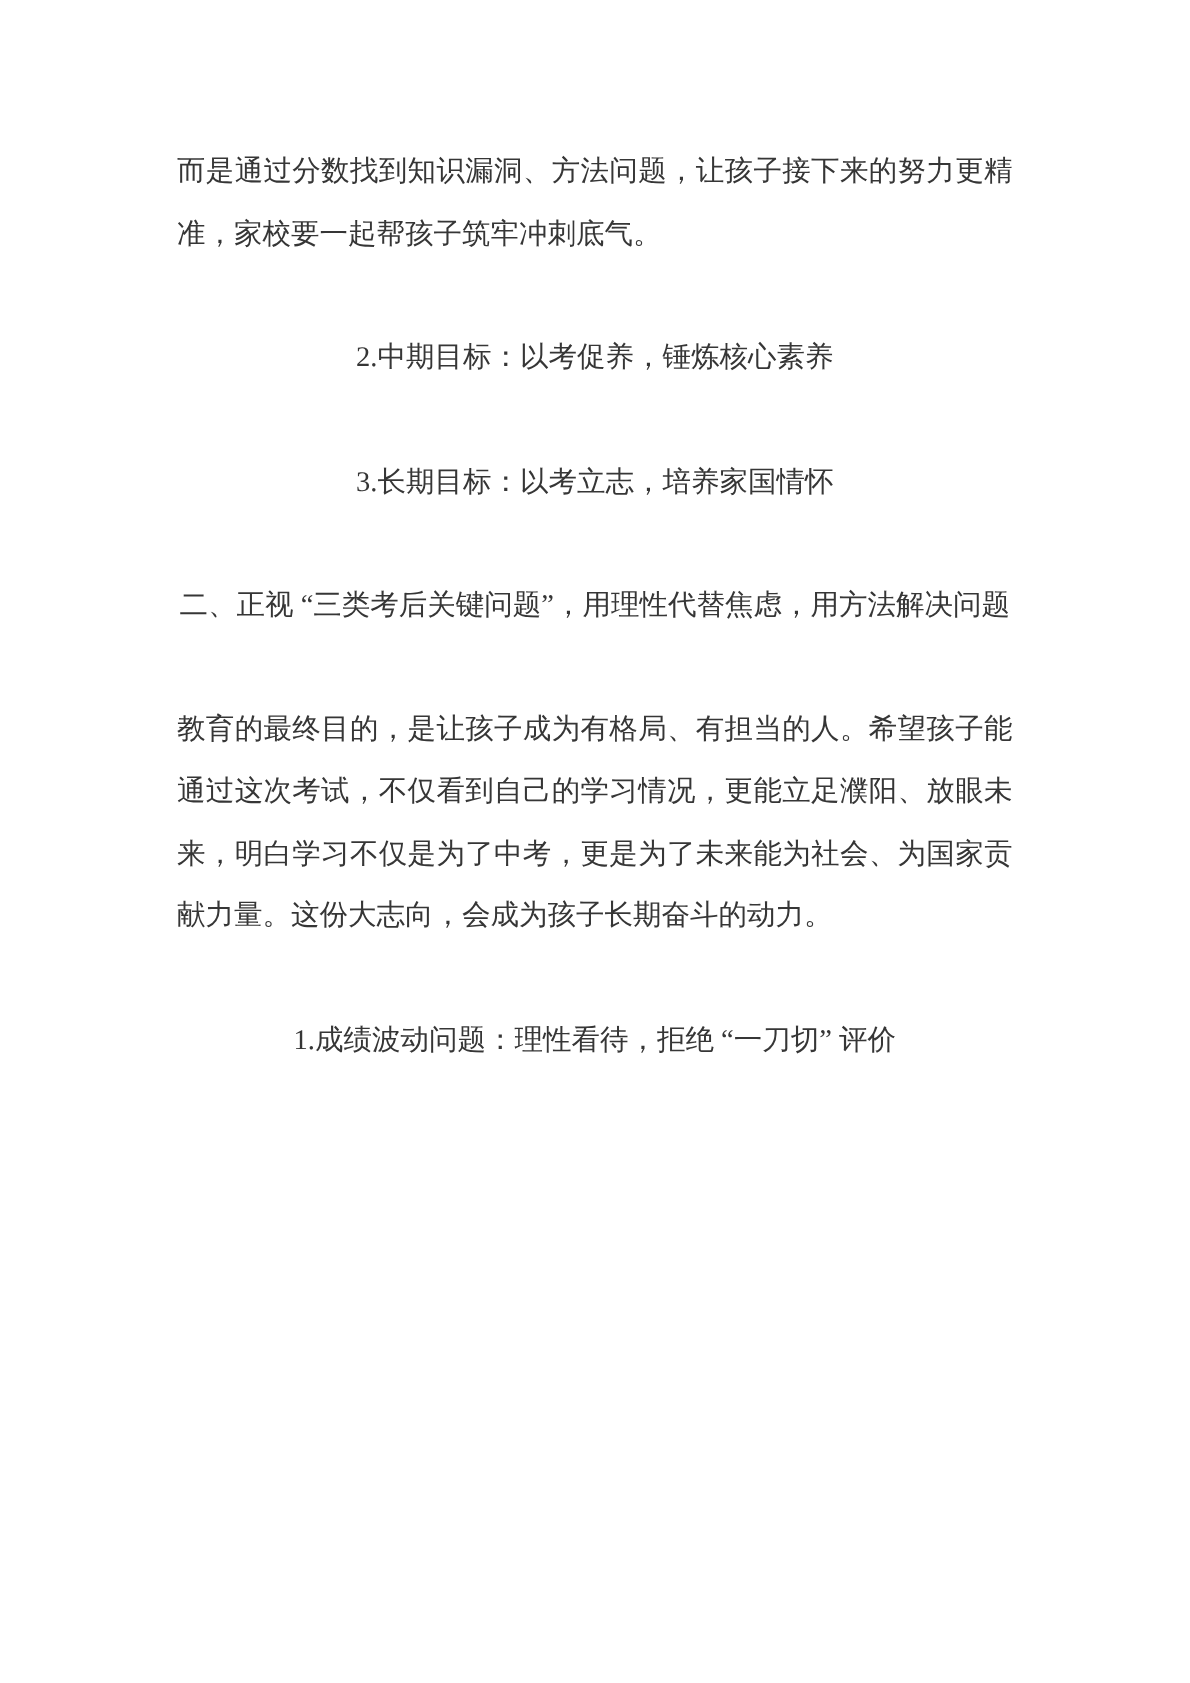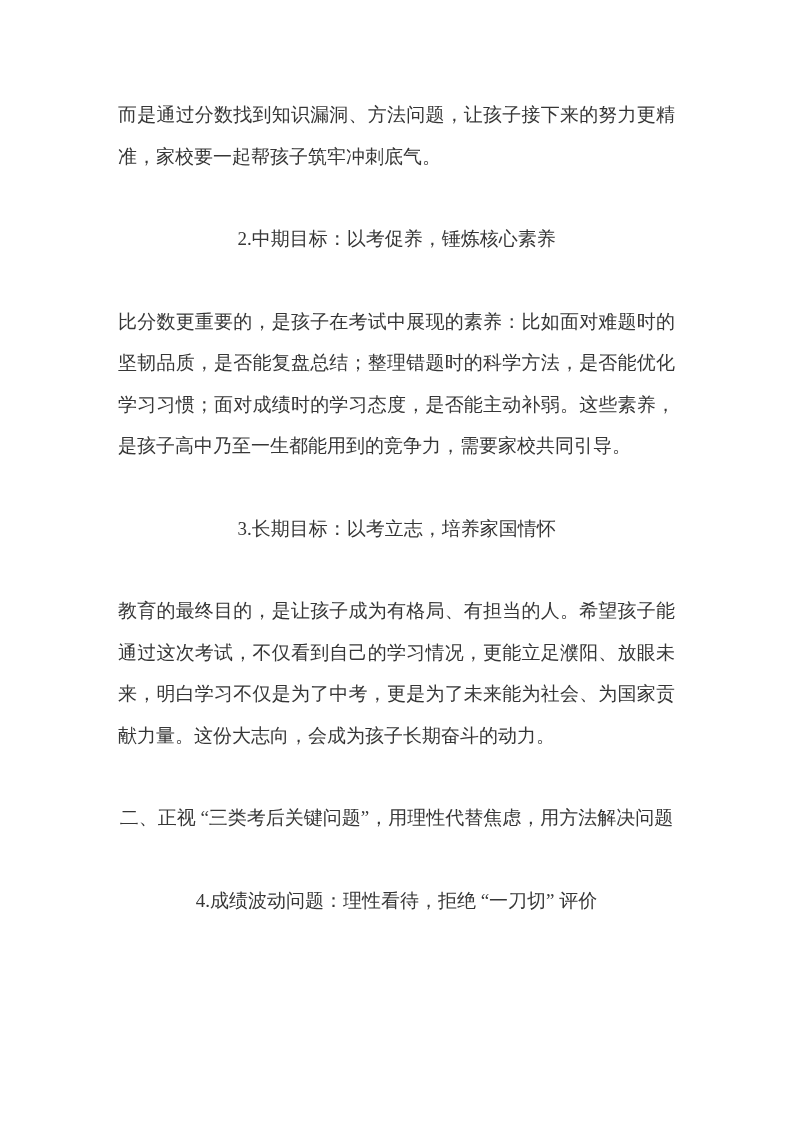--- a/index.html
+++ b/index.html
@@ -38,19 +38,18 @@
     text-align: center;
   }
 </style>
 </head>
 <body>
 
 <div class="page" style="background: rgb(255, 255, 255);">
   <div class="content" style="color: rgb(54, 54, 54);">
       <p class="para body">而是通过分数找到知识漏洞、方法问题，让孩子接下来的努力更精准，家校要一起帮孩子筑牢冲刺底气。</p>
       <p class="para heading">2.中期目标：以考促养，锤炼核心素养</p>
-      <p class="para body">比分数更重要的，是孩子在考试中展现的素养：比如面对难题时的坚韧品质，是否能复盘总结；整理错题时的科学方法，是否能优化学习习惯；面对成绩时的学习态度，是否能主动补弱。这些素养，是孩子高中乃至一生都能用到的竞争力，需要家校共同引导。</p>
       <p class="para heading">3.长期目标：以考立志，培养家国情怀</p>
+      <p class="para heading">二、正视 “三类考后关键问题”，用理性代替焦虑，用方法解决问题</p>
       <p class="para body">教育的最终目的，是让孩子成为有格局、有担当的人。希望孩子能通过这次考试，不仅看到自己的学习情况，更能立足濮阳、放眼未来，明白学习不仅是为了中考，更是为了未来能为社会、为国家贡献力量。这份大志向，会成为孩子长期奋斗的动力。</p>
-      <p class="para heading">二、正视 “三类考后关键问题”，用理性代替焦虑，用方法解决问题</p>
-      <p class="para heading">4.成绩波动问题：理性看待，拒绝 “一刀切” 评价</p>
+      <p class="para heading">1.成绩波动问题：理性看待，拒绝 “一刀切” 评价</p>
     </div>
 </div>
 
 </body></html>

